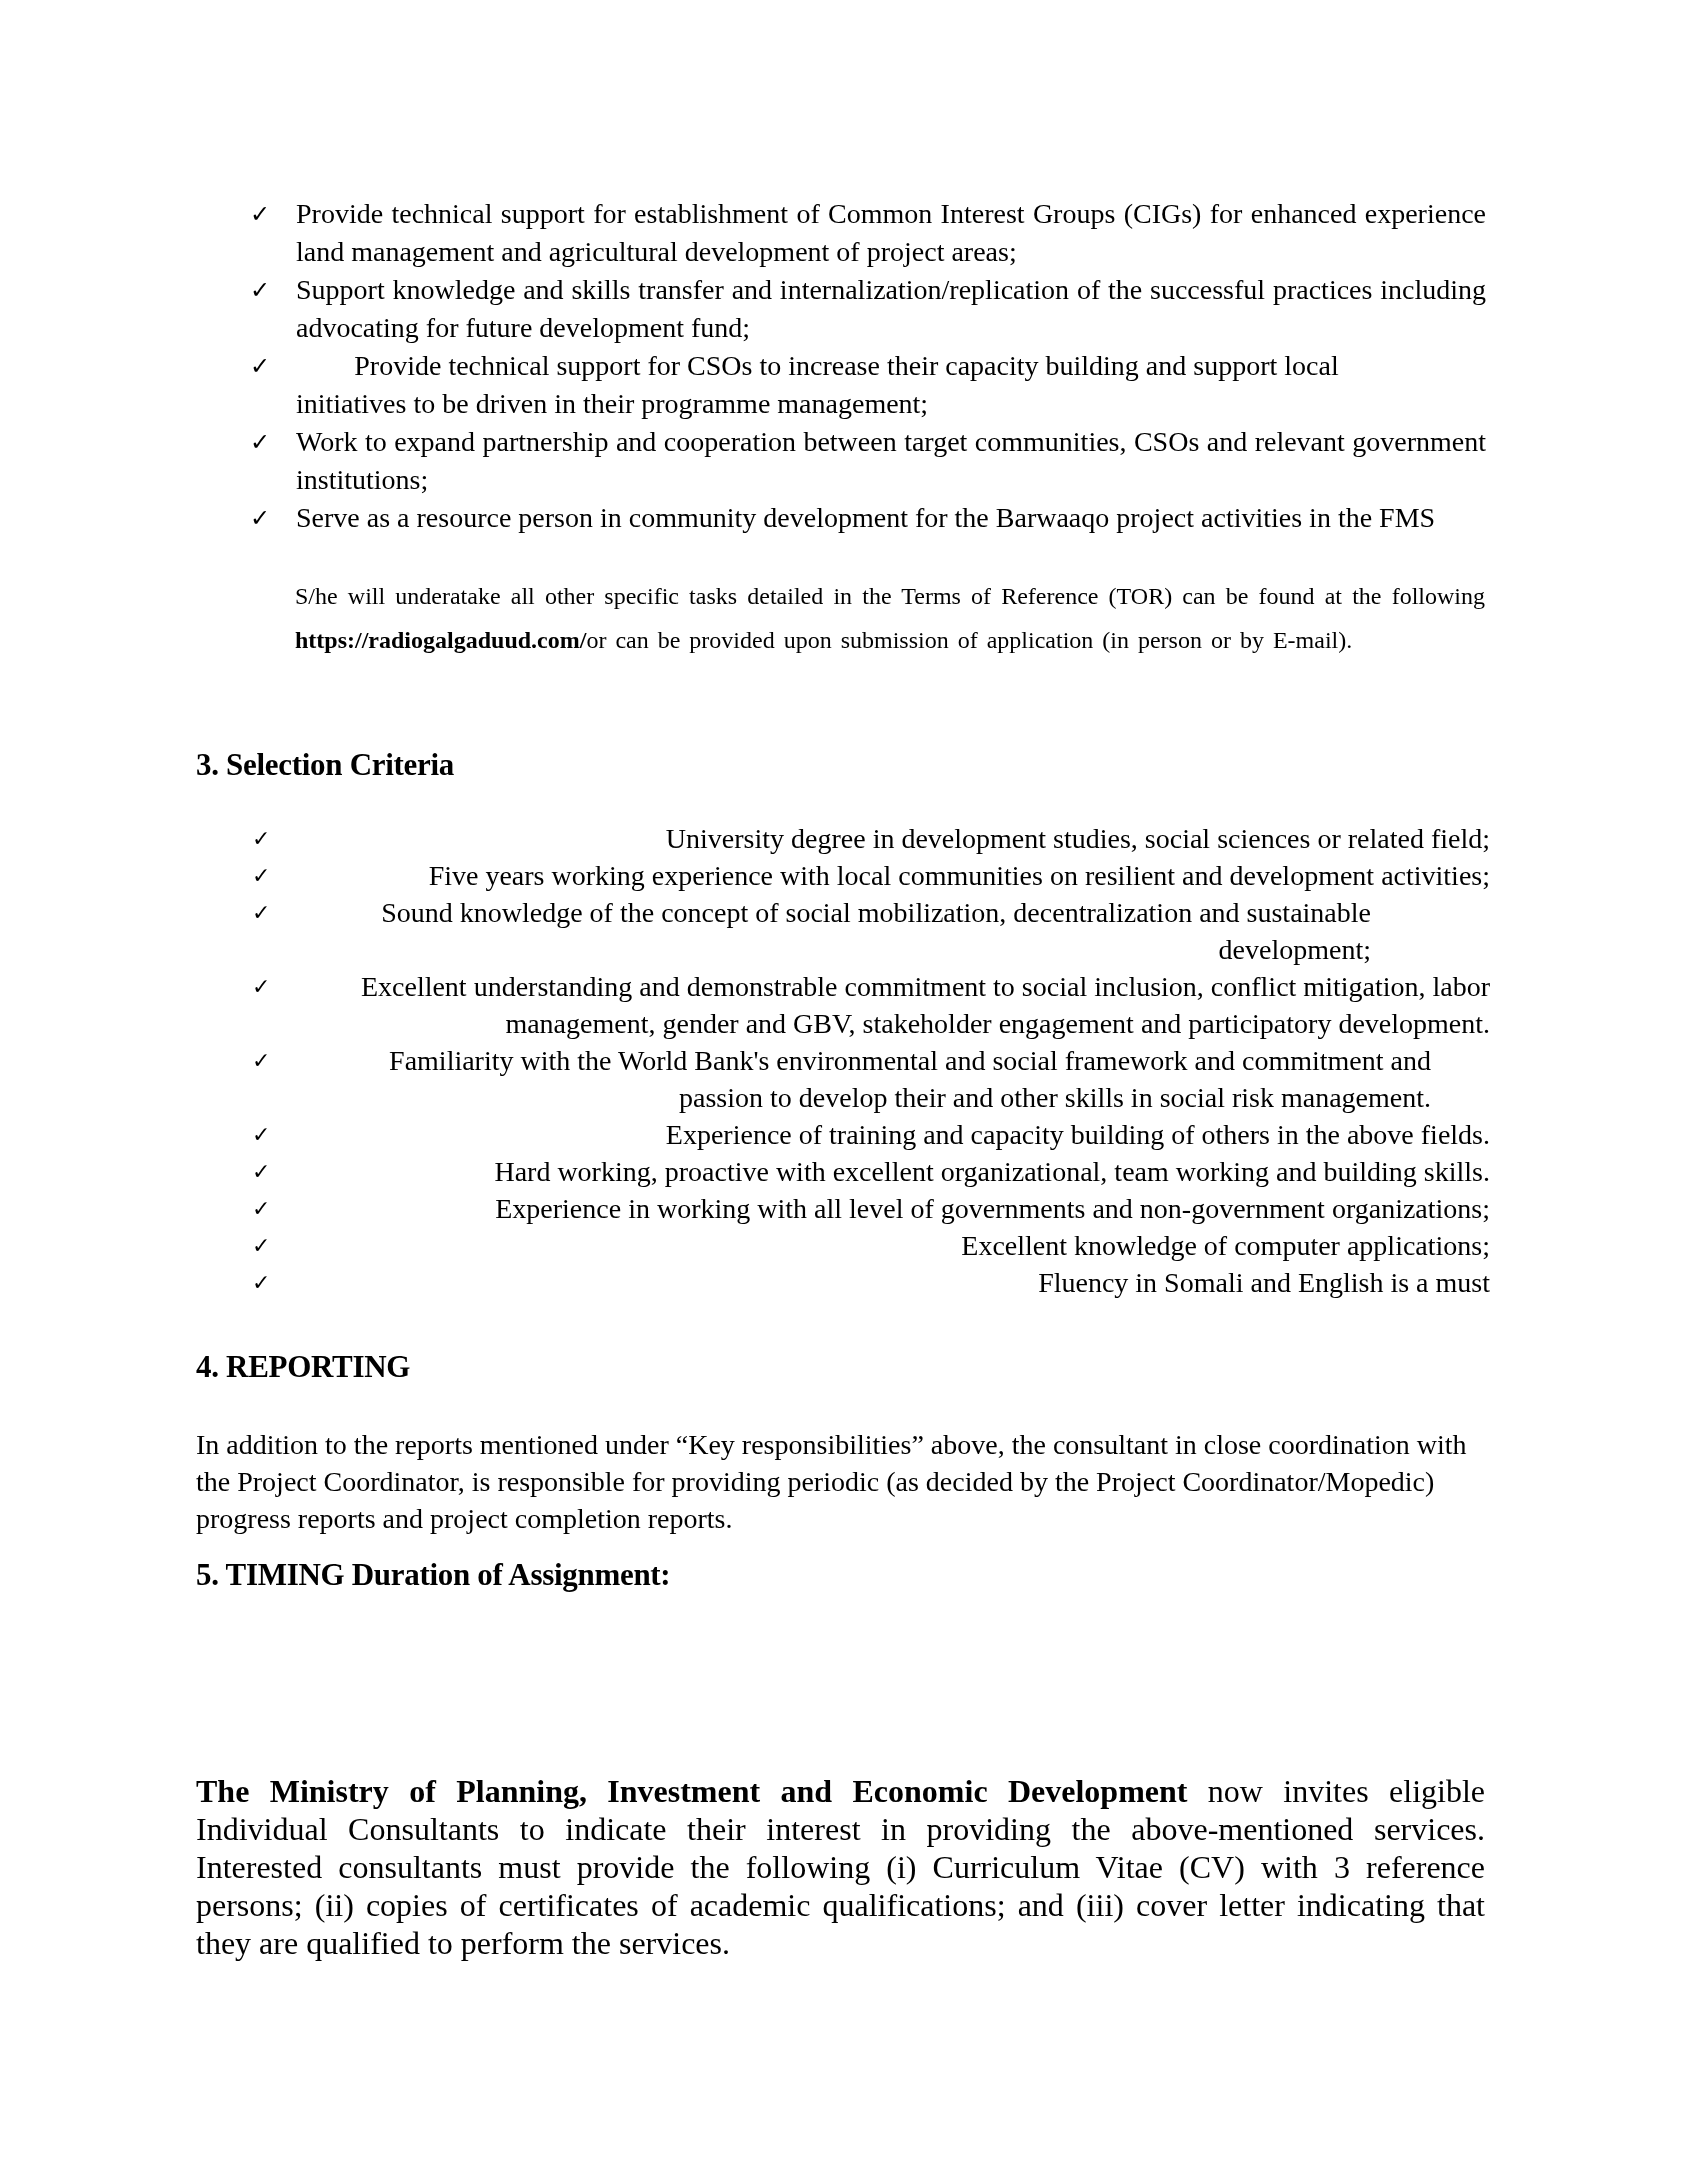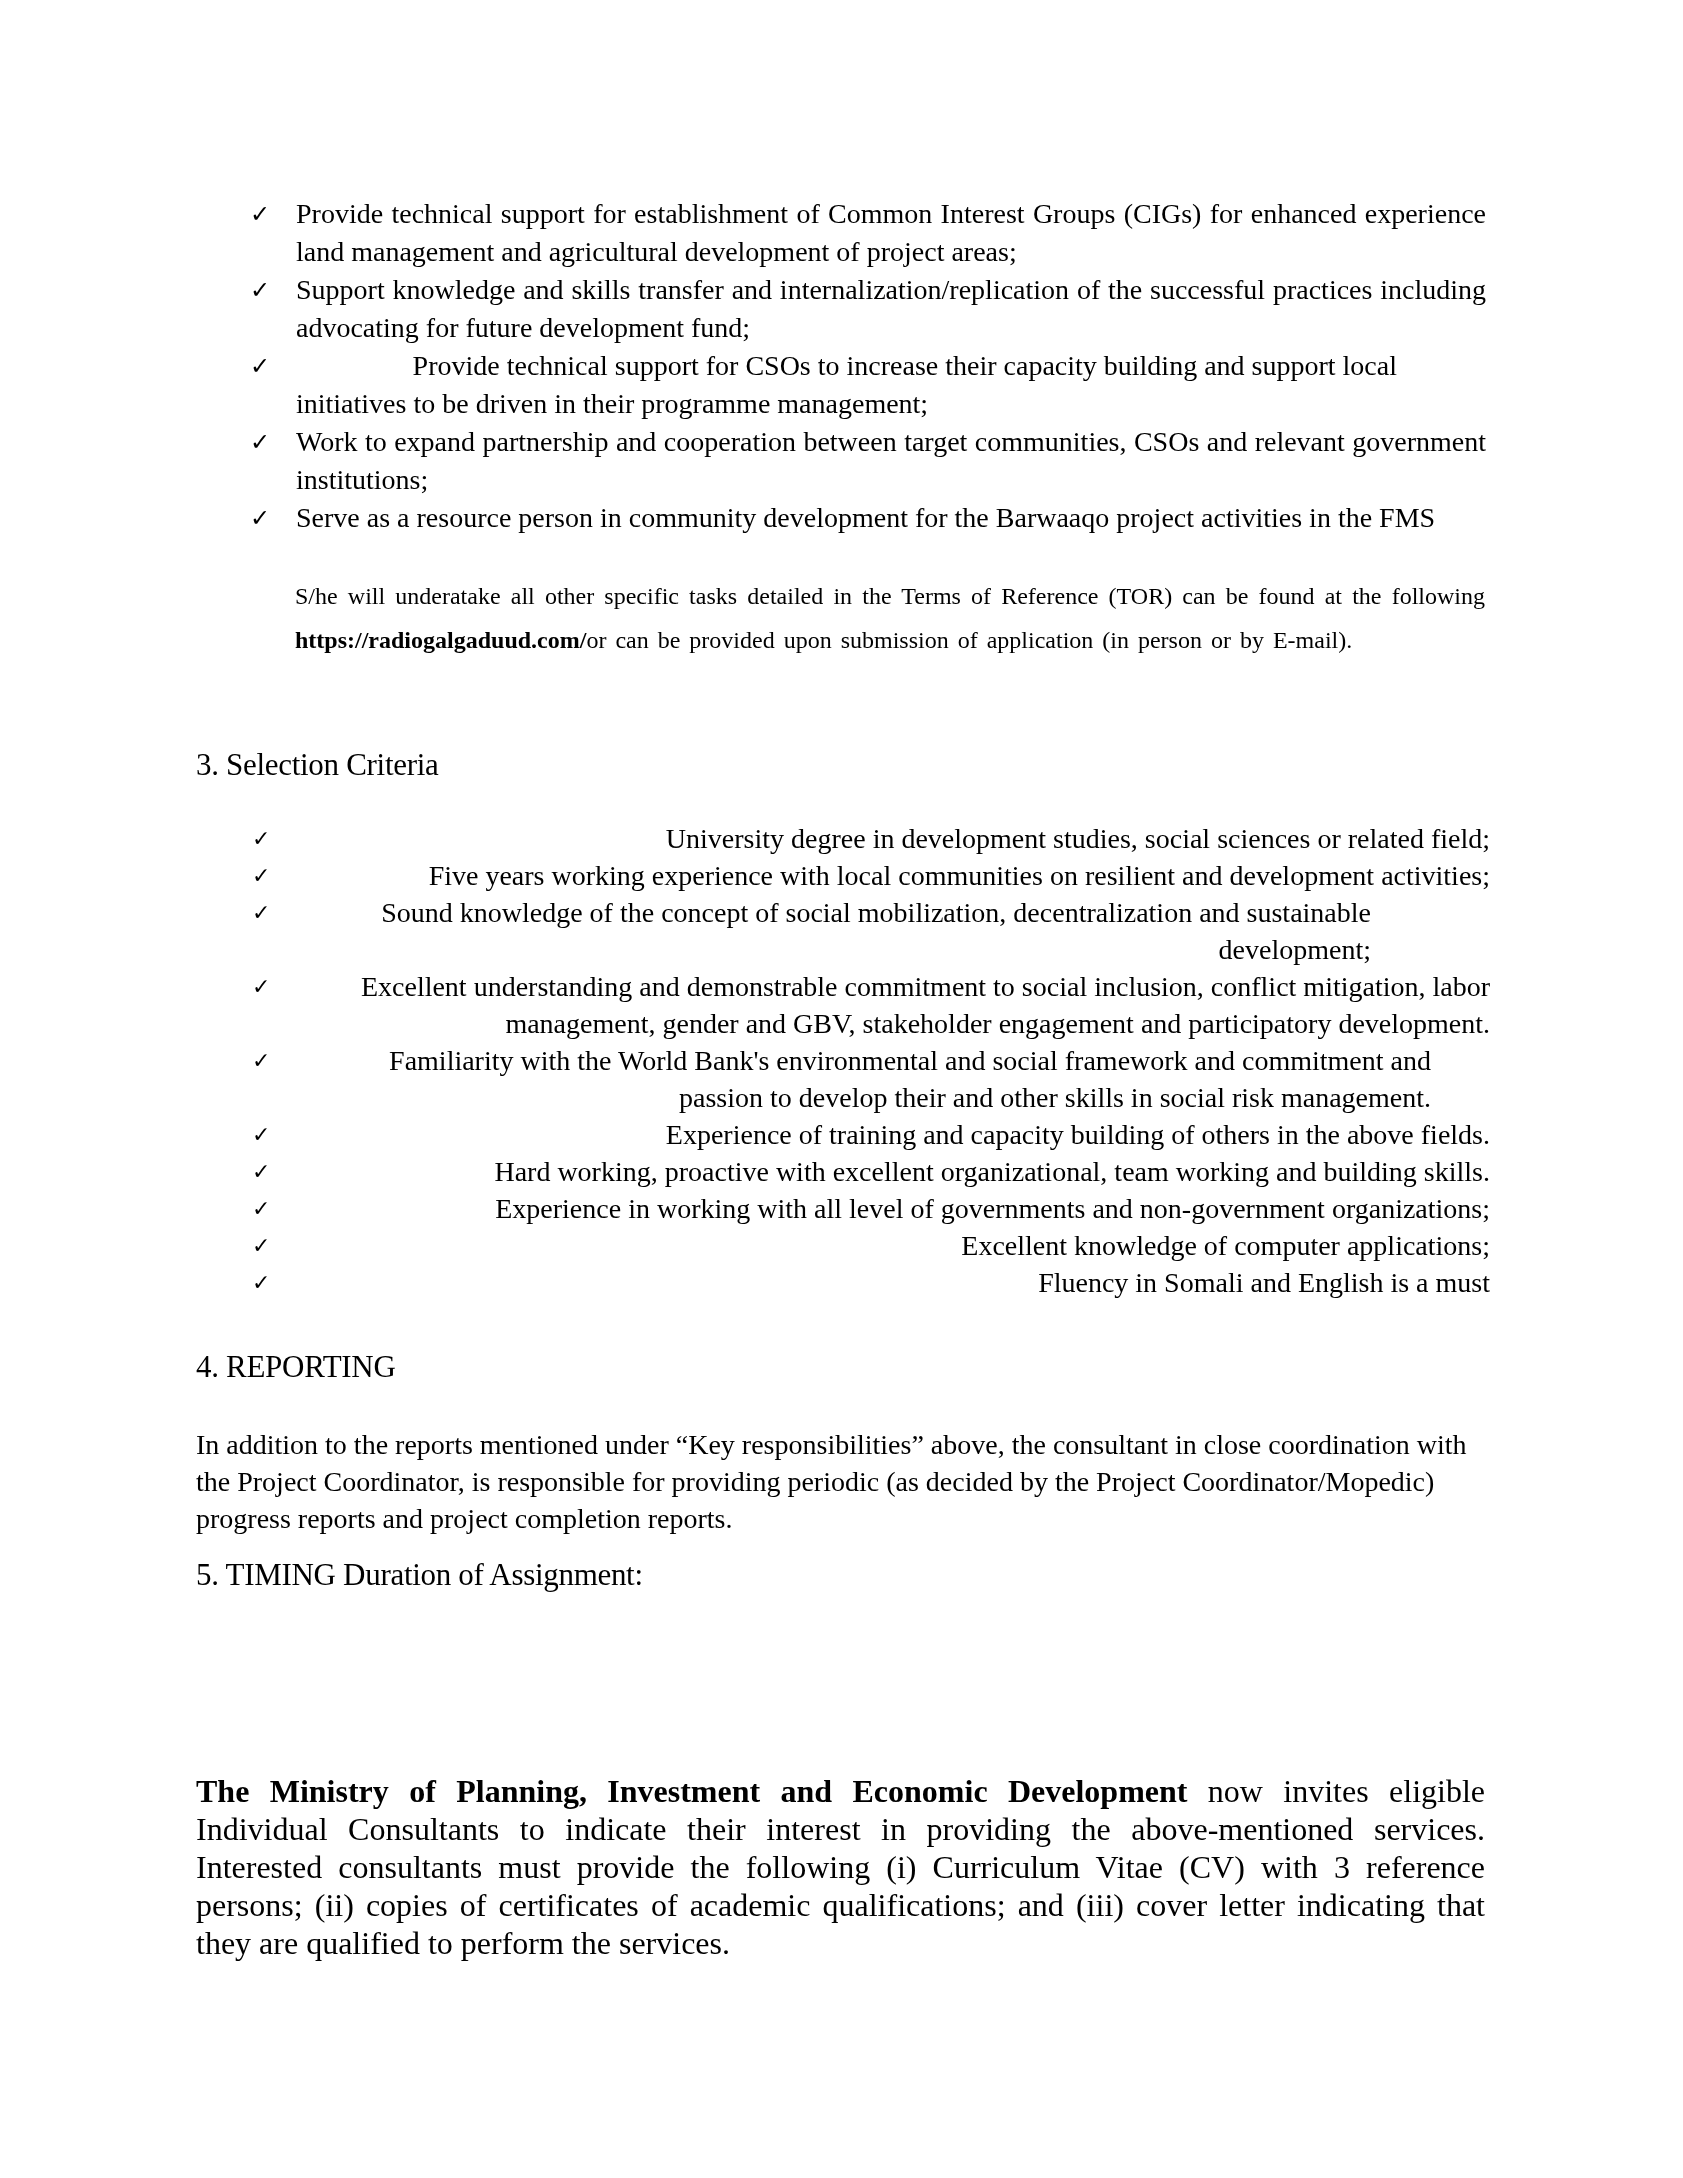--- a/index.html
+++ b/index.html
@@ -15,31 +15,31 @@
   .checklist li { position: relative; margin: 0; padding: 0; }
   .checklist .tick {
     position: absolute; left: 0; top: 0;
     font-family: "DejaVu Sans", sans-serif;
   }
   .checklist .txt { display: block; text-align: right; }
 
   #resp-list { left: 248px; top: 195px; width: 1238px; font-size: 28px; line-height: 38px; }
   #resp-list .tick { font-size: 24px; left: 2px; }
   #resp-list .txt { margin-left: 48px; text-align: justify; text-align-last: left; }
-  #resp-list li.tight .txt { text-align: right; }
+  #resp-list li.tight .txt { text-align: center; }
 
   .tor {
     position: absolute; left: 295px; top: 574px; width: 1190px;
     font-size: 24px; line-height: 44px; text-align: justify; text-align-last: left;
     word-spacing: 3px;
   }
   .tor b { font-weight: bold; }
 
   h2 {
-    position: absolute; margin: 0; font-size: 31px; font-weight: normal;
+    position: absolute; margin: 0; font-size: 31px; font-weight: bold;
     letter-spacing: -0.3px;
   }
   #h-selection { left: 196px; top: 747px; }
   #h-reporting { left: 196px; top: 1349px; text-align: right; }
   #h-timing    { left: 196px; top: 1557px; }
 
   #sel-list { left: 252px; top: 820px; width: 1238px; font-size: 28px; line-height: 37px; }
   #sel-list .tick { font-size: 22px; }
   #sel-list .txt { margin-left: 48px; }
 

